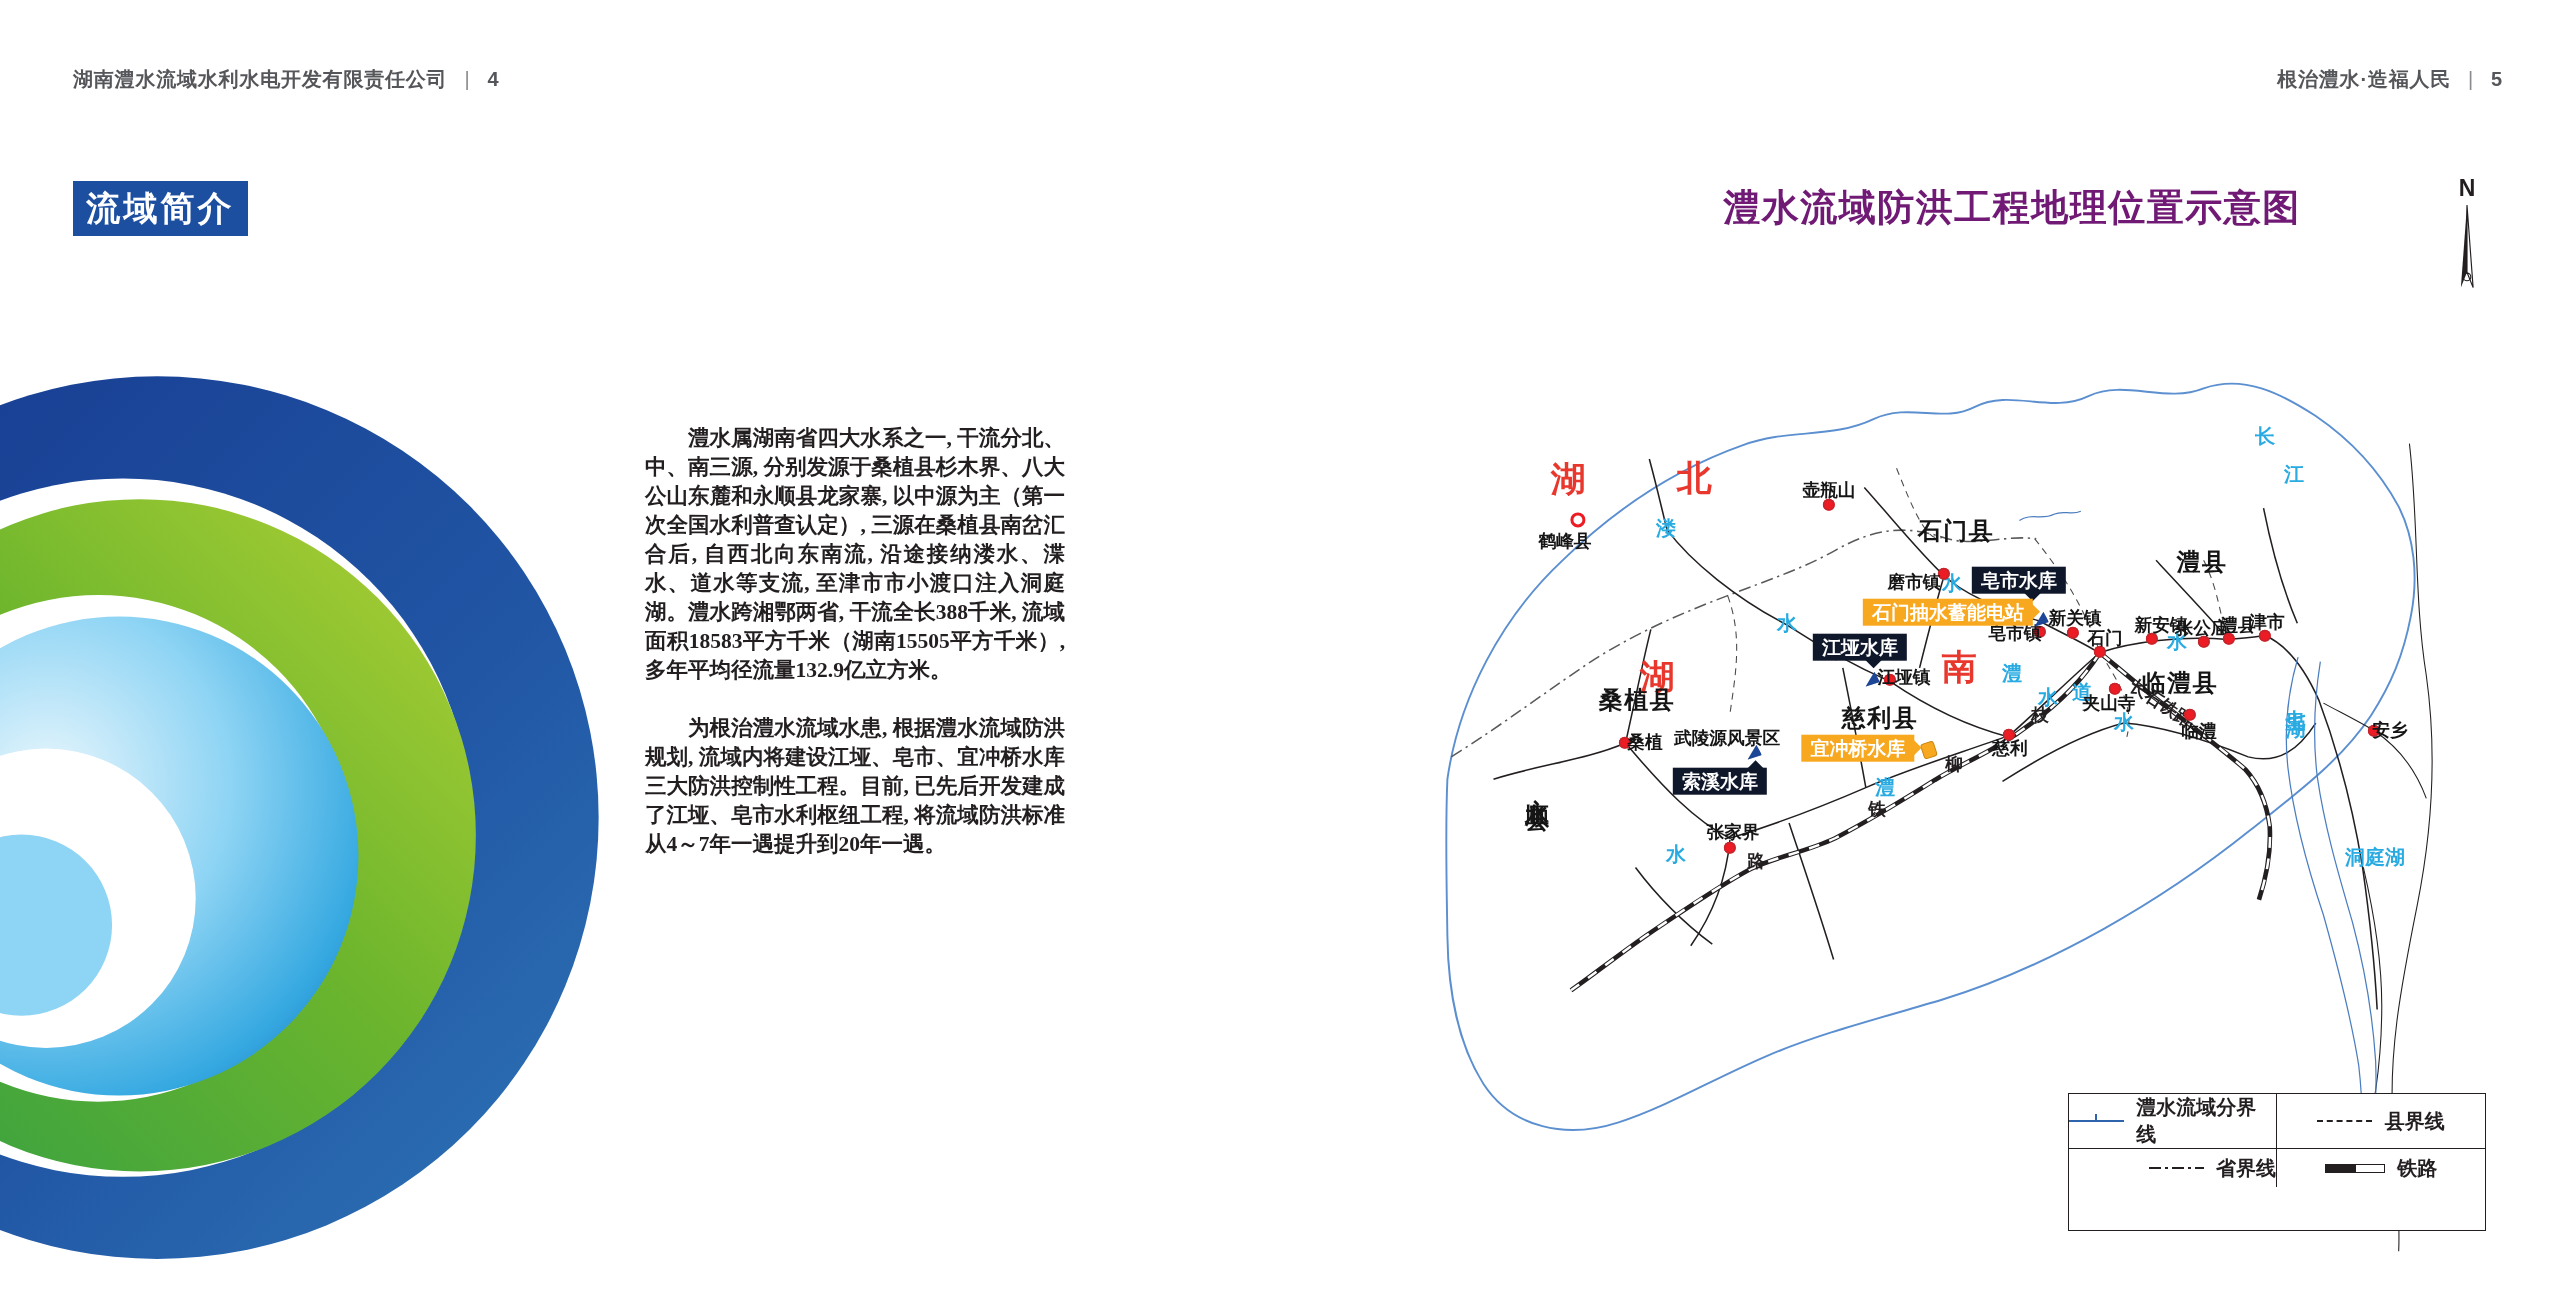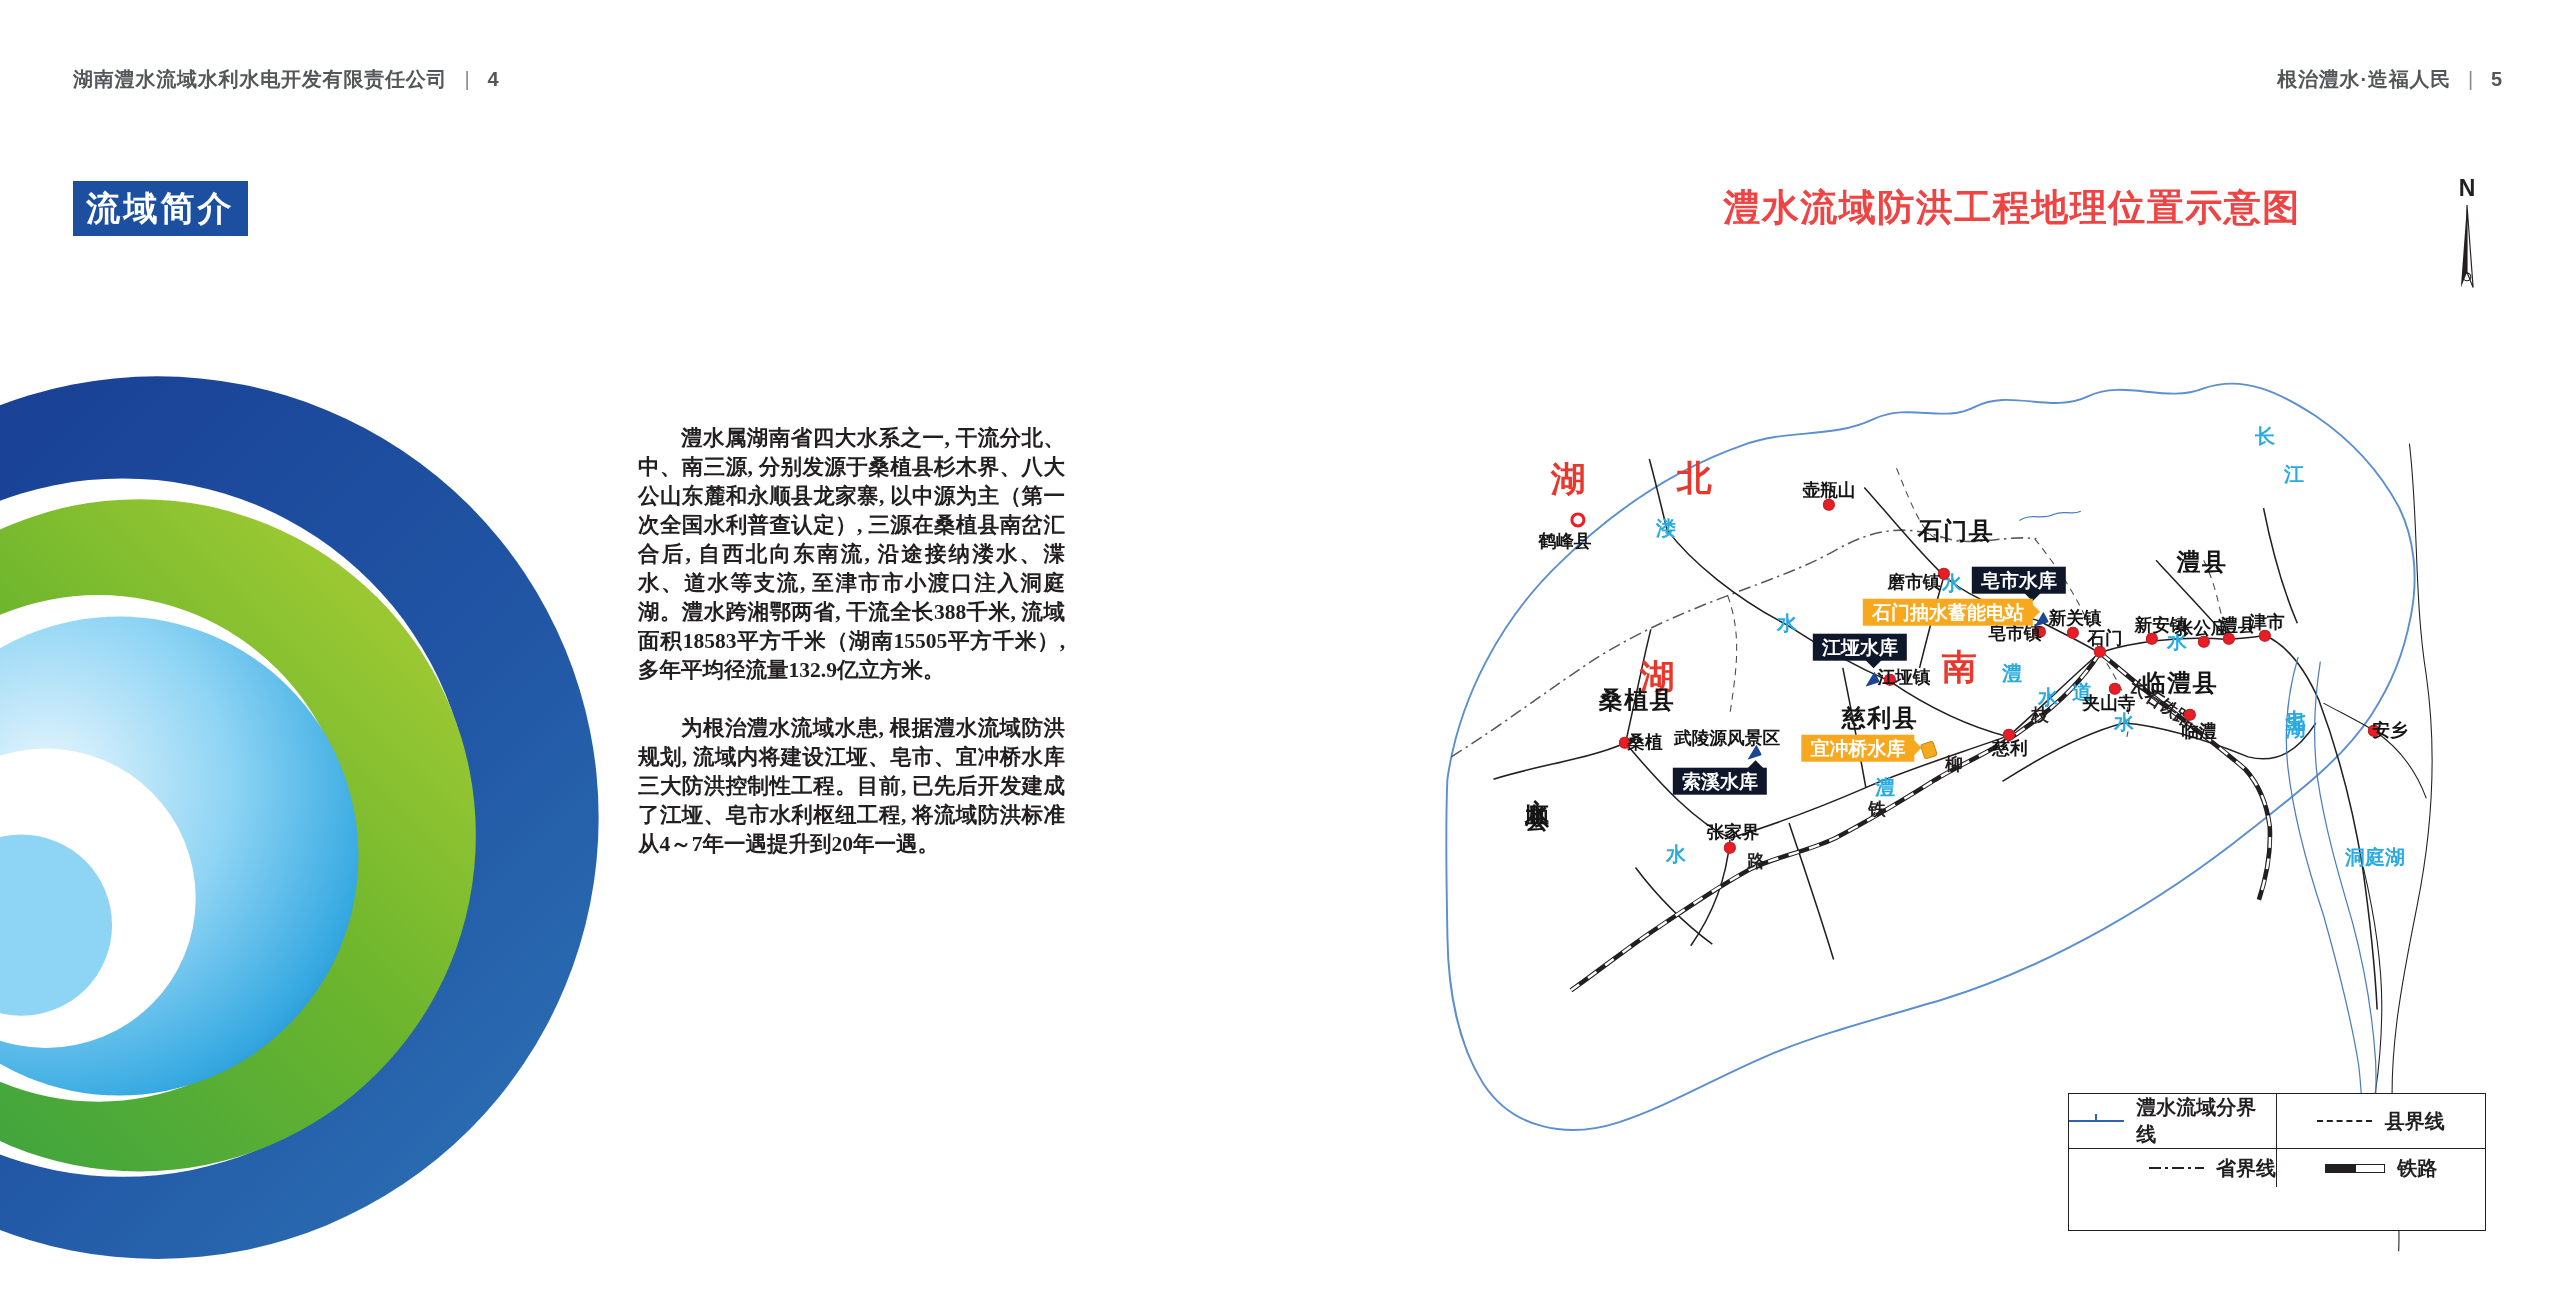--- a/index.html
+++ b/index.html
@@ -11,28 +11,28 @@
   .hdr .div{margin:0 17px;color:#8a8b8e;font-weight:normal;}
   #hdr-left{left:73px;}
   #hdr-right{right:73px;text-align:right;}
 
   
   .title-box{position:absolute;left:73px;top:181px;width:175px;height:55px;background:#1d4fa0;
              display:flex;align-items:center;justify-content:center;}
   .title-box span{color:#fff;font-size:34px;font-weight:bold;letter-spacing:3.1px;}
   .body-col{position:absolute;left:630px;top:424px;width:435px;font-family:"Liberation Serif",serif;
             font-size:21.5px;line-height:29px;font-weight:bold;text-align:justify;color:#231f20;}
-  .body-col p{margin:0 0 29px 8px;text-indent:2em;}
+  .body-col p{margin:0 0 29px 15px;text-indent:2em;}
 
   
   #logo{position:absolute;left:0;top:361px;width:614px;height:921px;}
 
   
   .map-title{position:absolute;left:1720px;top:183px;width:584px;text-align:center;
-             font-size:37px;font-weight:bold;color:#ef4444;letter-spacing:1.5px;}
+             font-size:37px;font-weight:bold;color:#701a75;letter-spacing:1.5px;}
   #north{position:absolute;left:2440px;top:175px;width:54px;height:138px;text-align:center;}
   #north .n{font-size:23px;font-weight:bold;color:#231f20;}
   #map{position:absolute;left:1405px;top:330px;width:1152px;height:929px;}
   #map-svg{position:absolute;left:0;top:0;}
   #map-labels{position:absolute;left:0;top:0;width:100%;height:100%;}
 
   .map-label{position:absolute;transform:translate(-50%,-50%);white-space:nowrap;font-weight:bold;line-height:1;}
   .lbl-province{color:#e8372c;font-size:35px;letter-spacing:1.5px;}
   .lbl-county{color:#151515;font-size:24px;letter-spacing:1.5px;}
   .lbl-town{color:#151515;font-size:17.7px;}

